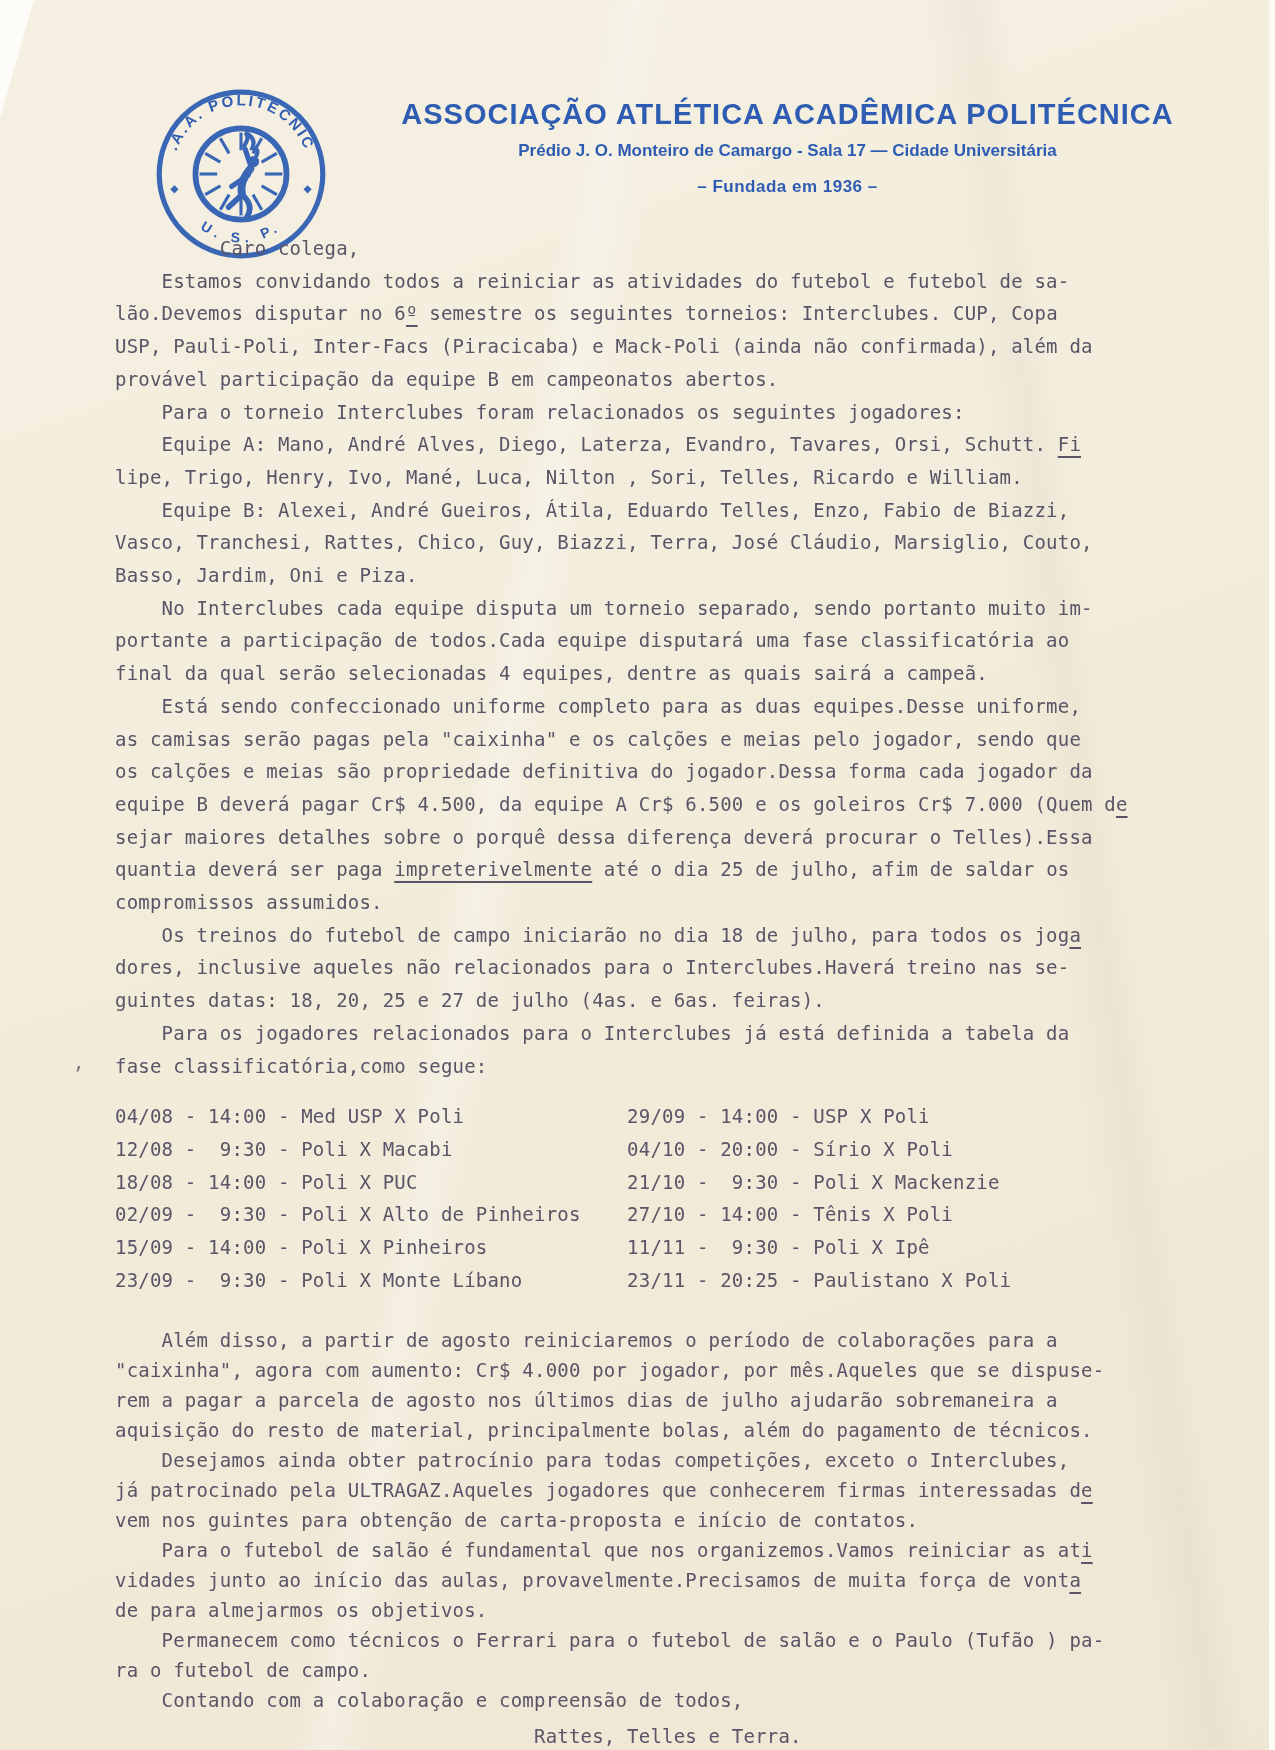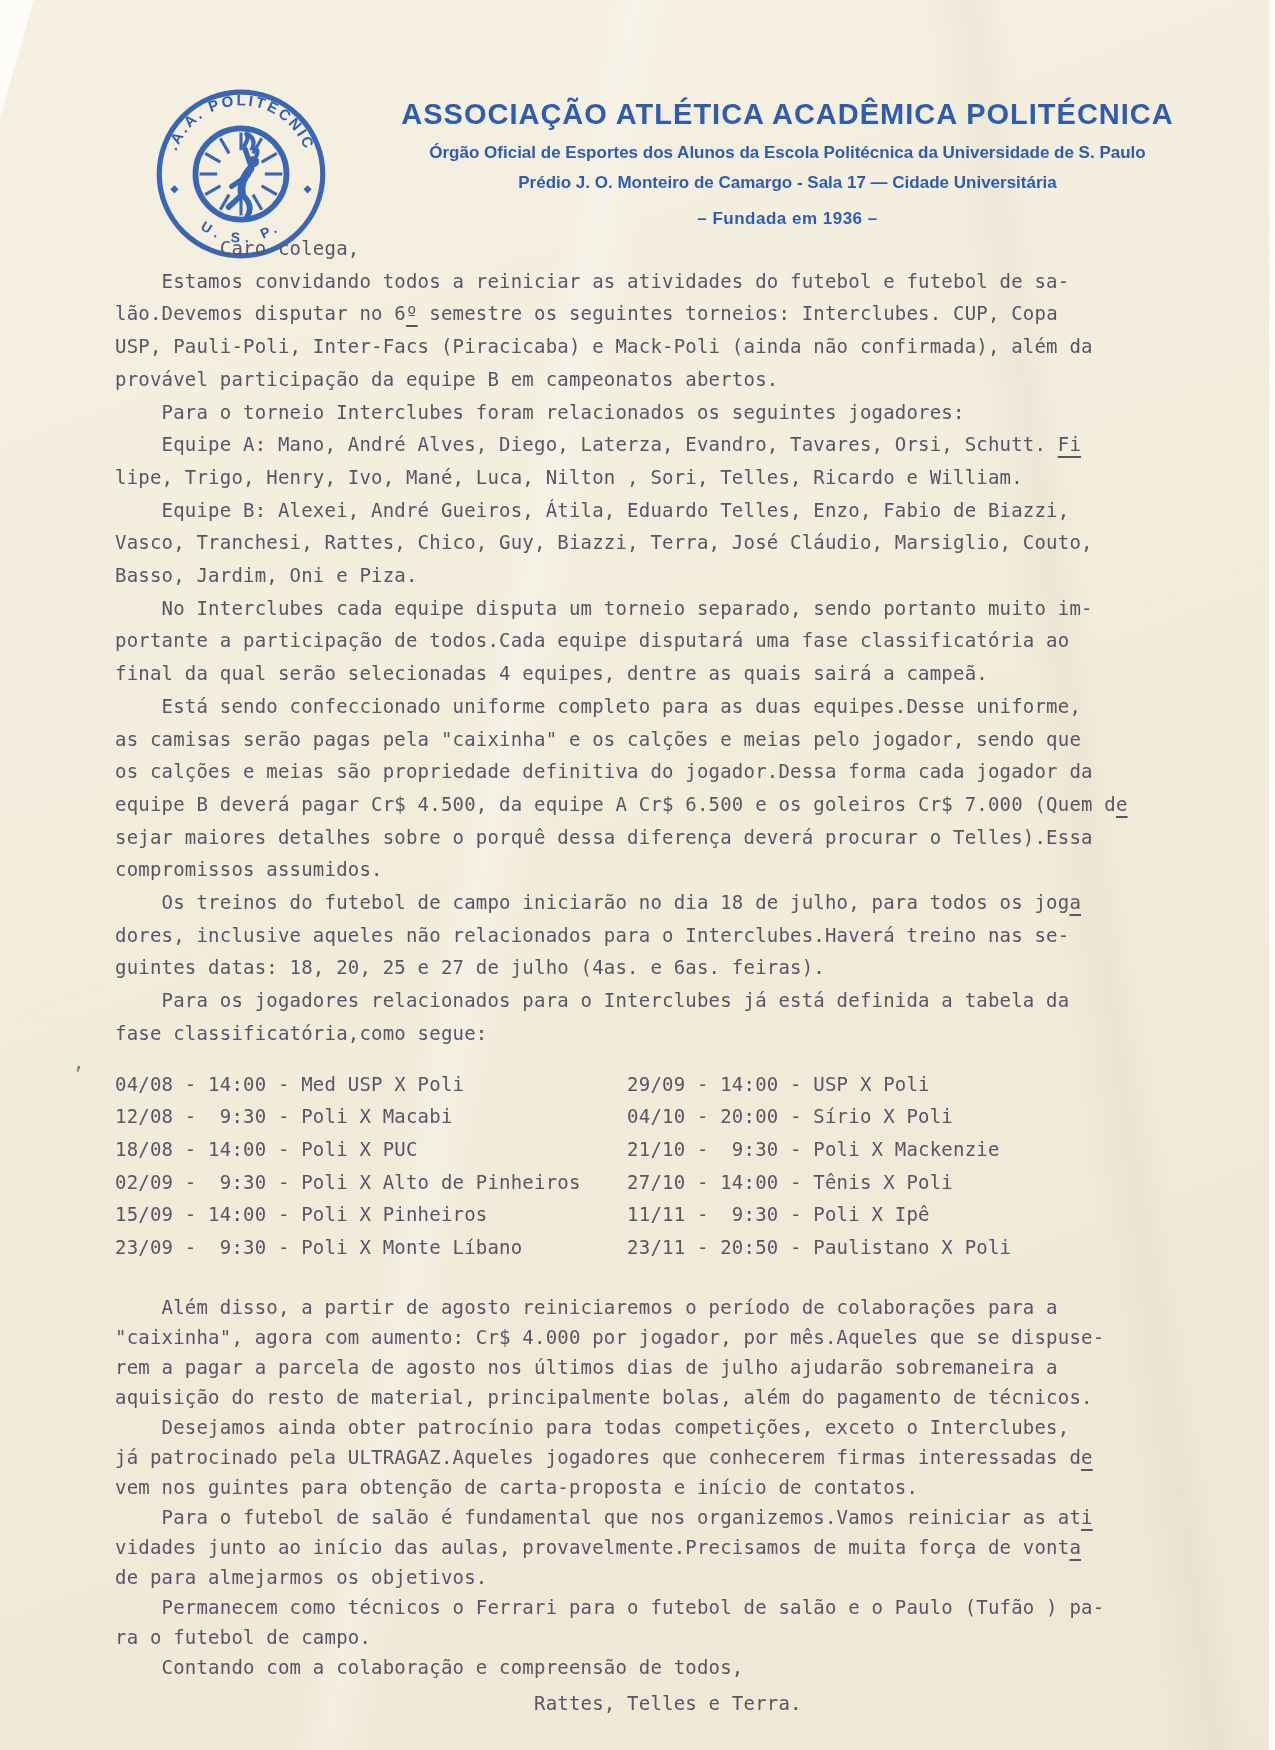--- a/index.html
+++ b/index.html
@@ -90,21 +90,20 @@
       <path d="M95,79 L89,61" stroke-width="5"></path>
       <path d="M94,80 C87,88 84,96 86,105" stroke-width="7.5"></path>
       <path d="M92,86 L76,97" stroke-width="5"></path>
       <path d="M86,105 L73,117" stroke-width="5.5"></path>
       <path d="M86,105 C93,111 96,118 91,126" stroke-width="5.5"></path>
     </g>
   </svg>
 
   <div class="header-text" data-name="letterhead">
     <div class="org-title" data-name="org-title">ASSOCIAÇÃO ATLÉTICA ACADÊMICA POLITÉCNICA</div>
-    <div class="header-sub1" data-name="org-subtitle">Órgão Oficial de Esportes dos Alunos da Escola Politécnica da Universidade de S. Paulo</div>
     <div class="header-sub2" data-name="org-address">Prédio J. O. Monteiro de Camargo  -  Sala 17  —  Cidade Universitária</div>
     <div class="header-founded" data-name="org-founded">–   Fundada em 1936   –</div>
   </div>
 
   <div class="letter-body" data-name="letter-body">
       <div class="section" data-name="salutation">
         <div class="line" data-name="salutation-line"><span>         Caro colega,</span></div>
       </div>
       <div class="section" data-name="paragraph-intro">
         <div class="line" data-name="text-line"><span>    Estamos convidando todos a reiniciar as atividades do futebol e futebol de sa-</span></div>
@@ -128,38 +127,39 @@
         <div class="line" data-name="text-line"><span>    No Interclubes cada equipe disputa um torneio separado, sendo portanto muito im-</span></div>
         <div class="line" data-name="text-line"><span>portante a participação de todos.Cada equipe disputará uma fase classificatória ao</span></div>
         <div class="line" data-name="text-line"><span>final da qual serão selecionadas 4 equipes, dentre as quais sairá a campeã.</span></div>
       </div>
       <div class="section" data-name="paragraph-uniforme">
         <div class="line" data-name="text-line"><span>    Está sendo confeccionado uniforme completo para as duas equipes.Desse uniforme,</span></div>
         <div class="line" data-name="text-line"><span>as camisas serão pagas pela "caixinha" e os calções e meias pelo jogador, sendo que</span></div>
         <div class="line" data-name="text-line"><span>os calções e meias são propriedade definitiva do jogador.Dessa forma cada jogador da</span></div>
         <div class="line" data-name="text-line"><span>equipe B deverá pagar Cr$ 4.500, da equipe A Cr$ 6.500 e os goleiros Cr$ 7.000 (Quem d</span><span class="u">e</span></div>
         <div class="line" data-name="text-line"><span>sejar maiores detalhes sobre o porquê dessa diferença deverá procurar o Telles).Essa</span></div>
+        <div class="line" data-name="text-line"><span>quantia deverá ser paga </span><span class="u">impreterivelmente</span><span> até o dia 25 de julho, afim de saldar os</span></div>
         <div class="line" data-name="text-line"><span>compromissos assumidos.</span></div>
       </div>
       <div class="section" data-name="paragraph-treinos">
         <div class="line" data-name="text-line"><span>    Os treinos do futebol de campo iniciarão no dia 18 de julho, para todos os jog</span><span class="u">a</span></div>
         <div class="line" data-name="text-line"><span>dores, inclusive aqueles não relacionados para o Interclubes.Haverá treino nas se-</span></div>
         <div class="line" data-name="text-line"><span>guintes datas: 18, 20, 25 e 27 de julho (4as. e 6as. feiras).</span></div>
       </div>
       <div class="section" data-name="paragraph-tabela-intro">
         <div class="line" data-name="text-line"><span>    Para os jogadores relacionados para o Interclubes já está definida a tabela da</span></div>
         <div class="line" data-name="text-line"><span>fase classificatória,como segue:</span></div>
       </div>
       <div class="section" data-name="match-schedule">
         <div class="line" data-name="match-schedule-line"><span>04/08 - 14:00 - Med USP X Poli              29/09 - 14:00 - USP X Poli</span></div>
         <div class="line" data-name="match-schedule-line"><span>12/08 -  9:30 - Poli X Macabi               04/10 - 20:00 - Sírio X Poli</span></div>
         <div class="line" data-name="match-schedule-line"><span>18/08 - 14:00 - Poli X PUC                  21/10 -  9:30 - Poli X Mackenzie</span></div>
         <div class="line" data-name="match-schedule-line"><span>02/09 -  9:30 - Poli X Alto de Pinheiros    27/10 - 14:00 - Tênis X Poli</span></div>
         <div class="line" data-name="match-schedule-line"><span>15/09 - 14:00 - Poli X Pinheiros            11/11 -  9:30 - Poli X Ipê</span></div>
-        <div class="line" data-name="match-schedule-line"><span>23/09 -  9:30 - Poli X Monte Líbano         23/11 - 20:50 - Paulistano X Poli</span></div>
+        <div class="line" data-name="match-schedule-line"><span>23/09 -  9:30 - Poli X Monte Líbano         23/11 - 20:25 - Paulistano X Poli</span></div>
       </div>
       <div class="section" data-name="paragraph-caixinha">
         <div class="line" data-name="text-line"><span>    Além disso, a partir de agosto reiniciaremos o período de colaborações para a</span></div>
         <div class="line" data-name="text-line"><span>"caixinha", agora com aumento: Cr$ 4.000 por jogador, por mês.Aqueles que se dispuse-</span></div>
         <div class="line" data-name="text-line"><span>rem a pagar a parcela de agosto nos últimos dias de julho ajudarão sobremaneira a</span></div>
         <div class="line" data-name="text-line"><span>aquisição do resto de material, principalmente bolas, além do pagamento de técnicos.</span></div>
       </div>
       <div class="section" data-name="paragraph-patrocinio">
         <div class="line" data-name="text-line"><span>    Desejamos ainda obter patrocínio para todas competições, exceto o Interclubes,</span></div>
         <div class="line" data-name="text-line"><span>já patrocinado pela ULTRAGAZ.Aqueles jogadores que conhecerem firmas interessadas d</span><span class="u">e</span></div>

